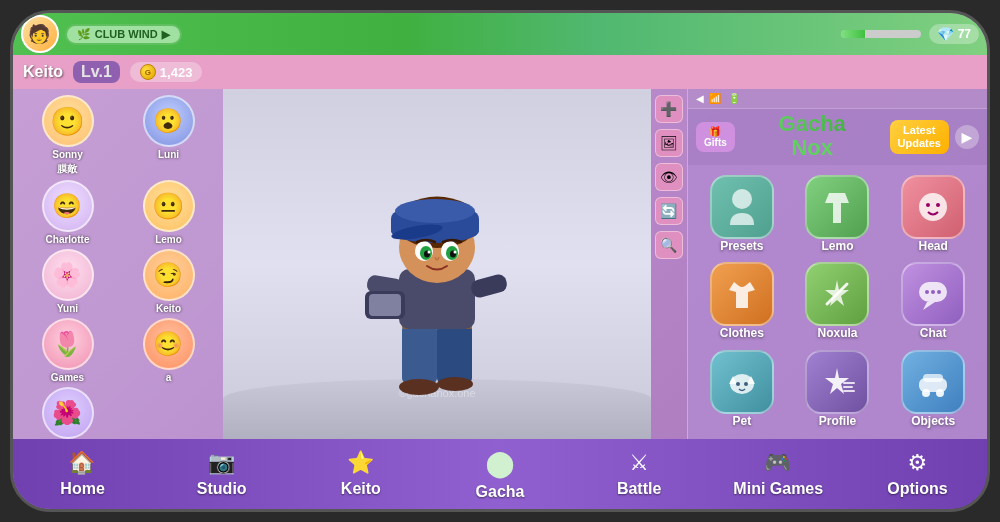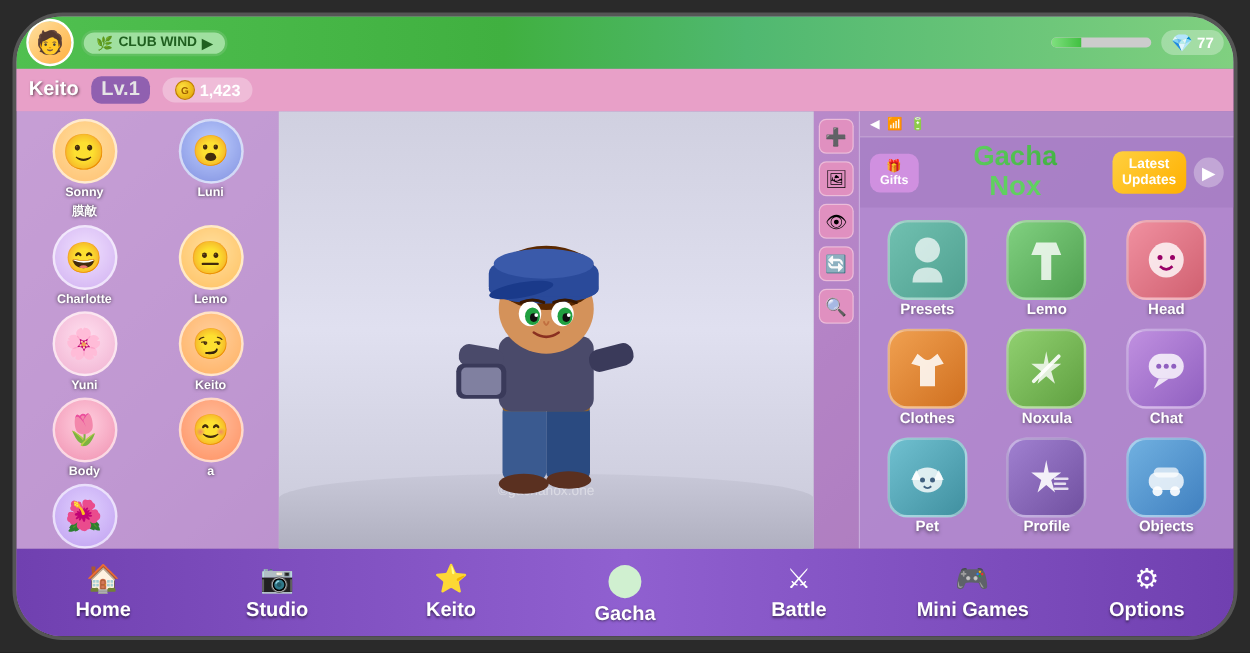--- a/index.html
+++ b/index.html
@@ -508,21 +508,21 @@
             <span class="char-name">Yuni</span>
           </div>
 
           <div class="char-item">
             <div class="char-avatar char-face-keito">😏</div>
             <span class="char-name">Keito</span>
           </div>
 
           <div class="char-item">
             <div class="char-avatar char-face-rein">🌷</div>
-            <span class="char-name">Body</span>
+            <span class="char-name">Games</span>
           </div>
 
           <div class="char-item">
             <div class="char-avatar char-face-a">😊</div>
             <span class="char-name">a</span>
           </div>
 
           <div class="char-item">
             <div class="char-avatar char-face-ellise">🌺</div>
 

